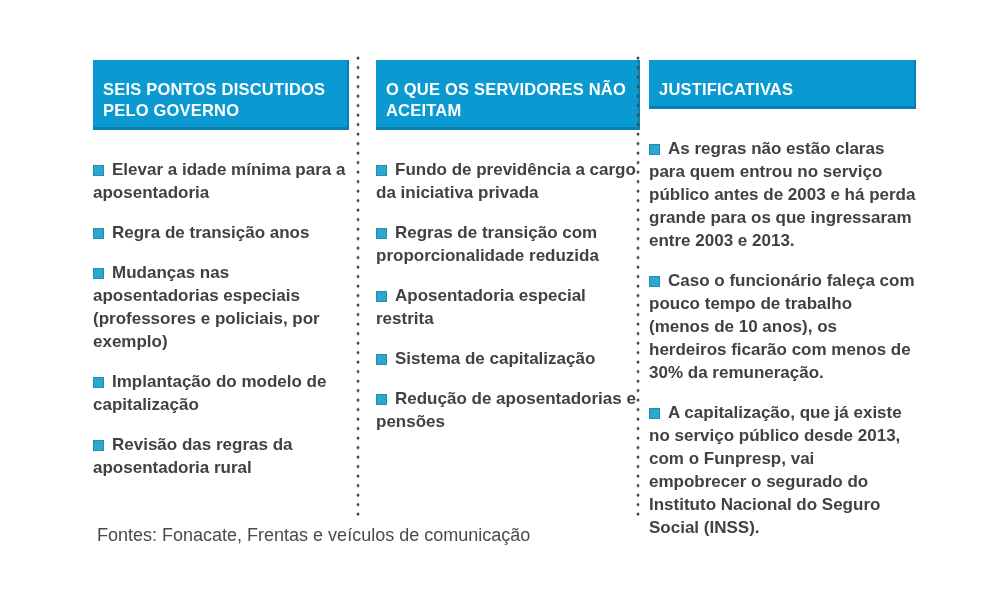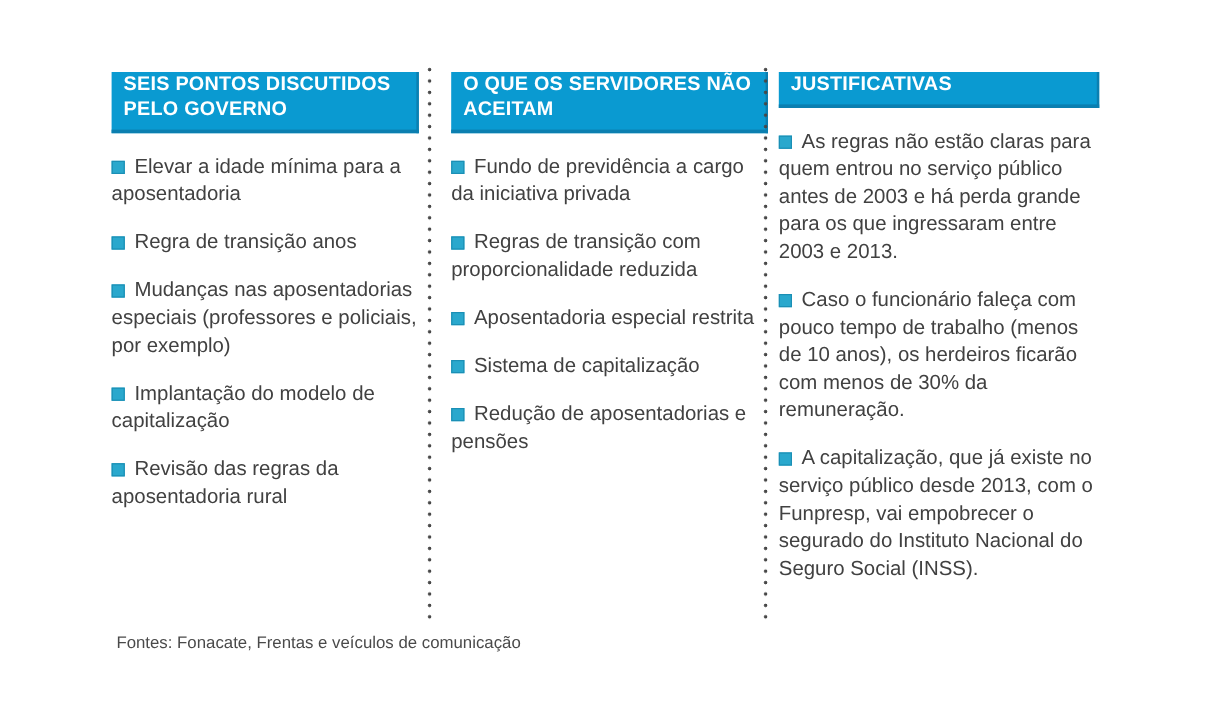--- a/index.html
+++ b/index.html
@@ -34,27 +34,27 @@
   .col-1 { left: 376px; width: 264px; }
   .col-2 { left: 649px; width: 267px; }
 
   .col-header {
     background: var(--header-bg);
     color: var(--header-text);
     font-weight: bold;
     font-size: 16.5px;
     line-height: 21px;
     letter-spacing: 0.2px;
-    padding: 0 10px 6px 10px;
+    padding: 19px 10px 6px 10px;
     border-bottom: 3px solid var(--header-edge);
     border-right: 2px solid var(--header-edge);
     box-sizing: border-box;
   }
 
-  .items { margin-top: 16px; }
+  .items { margin-top: 28px; font-weight: bold; }
 
   .item {
     font-size: 17px;
     line-height: 23px;
     color: var(--body-text);
     margin-bottom: 17px;
   }
 
   .bullet {
     display: inline-block;
@@ -77,21 +77,21 @@
     background-repeat: repeat-y;
   }
   .divider-1 { left: 356px; }
   .divider-2 { left: 636px; }
 
   .footer {
     position: absolute;
     left: 97px;
     top: 527px;
     margin: 0;
-    font-size: 14px;
+    font-size: 18px;
     line-height: 17px;
     color: var(--footer-text);
   }
 </style>
 </head>
 <body>
 
 <div class="canvas">
 
   <section class="column col-0">

